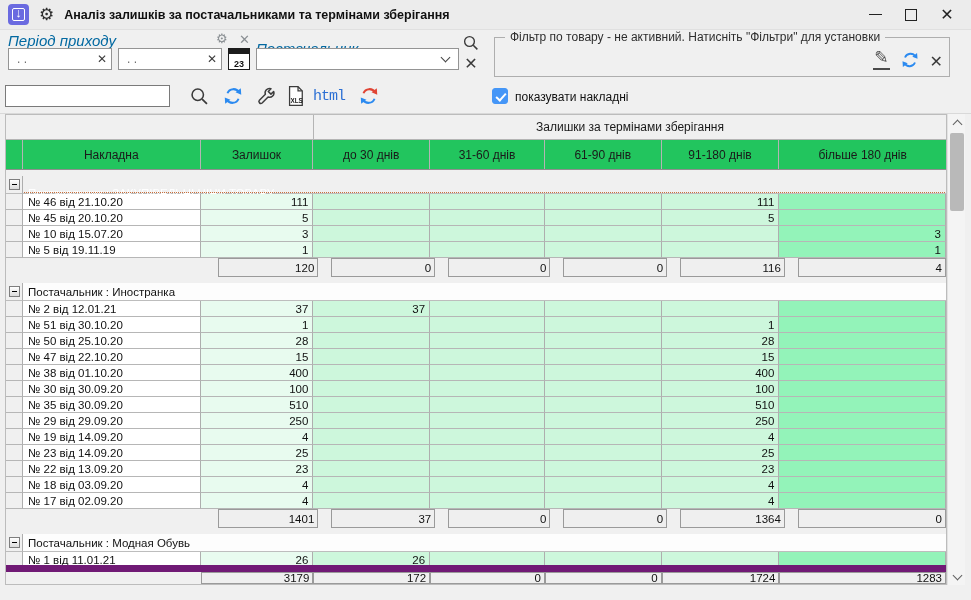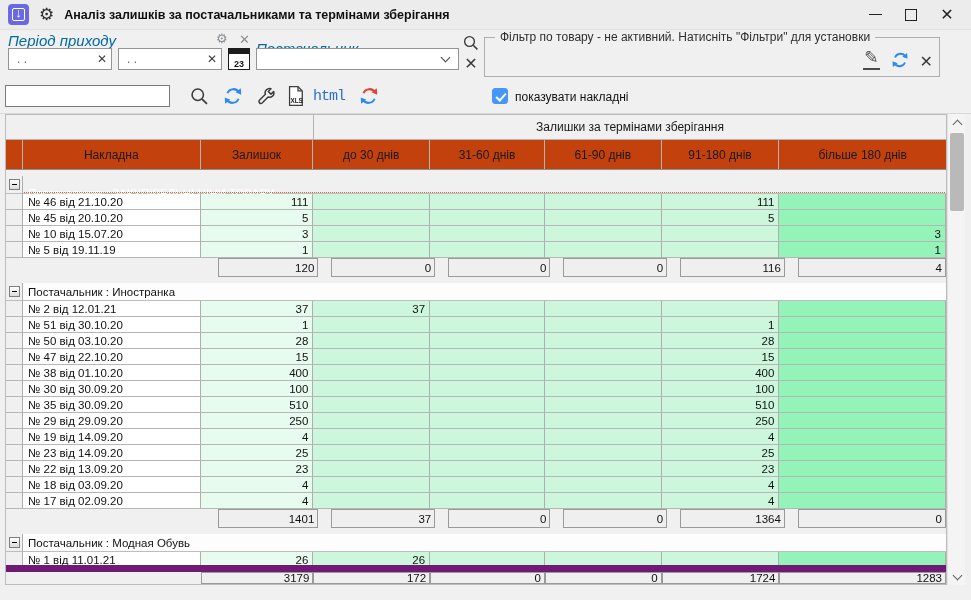--- a/index.html
+++ b/index.html
@@ -31,41 +31,41 @@
   .field input { border:none; outline:none; flex:1; min-width:0; font:12px "Liberation Sans",sans-serif; color:#6d6d6d; padding-left:8px; background:transparent; }
   .clear-x { width:18px; text-align:center; color:#3c3c3c; font-size:12px; cursor:default; }
   .cal-btn { position:absolute; width:22px; height:22px; background:#fff; border:1.5px solid #1c1c1c; }
   .cal-btn::before { content:""; position:absolute; top:0; left:0; right:0; height:5px; background:#1c1c1c; }
   .cal-num { position:absolute; bottom:0; left:0; right:0; text-align:center; font-size:9px; font-weight:bold; color:#111; }
   .combo { position:absolute; height:22px; background:#fff; border:1px solid #949494; display:flex; align-items:center; }
   .combo .val { flex:1; padding-left:6px; color:#111; }
   .chev { width:7px; height:7px; border-right:1.4px solid #444; border-bottom:1.4px solid #444; transform:rotate(45deg); margin:-4px 9px 0 0; }
   .icon-btn { position:absolute; display:flex; align-items:center; justify-content:center; }
   .x-dark { font-size:16px; color:#3a3a3a; line-height:1; }
-  .groupbox { position:absolute; left:484px; top:7px; width:456px; height:40px; border:1px solid #aeaeae; }
+  .groupbox { position:absolute; left:494px; top:7px; width:456px; height:40px; border:1px solid #aeaeae; }
   .gb-caption { position:absolute; top:-8px; left:10px; background:#f0f0f0; padding:0 5px; color:#2e2e2e; font-size:12px; white-space:nowrap; }
   .gb-icons { position:absolute; right:6px; top:11px; display:flex; align-items:flex-end; gap:10px; }
   .pencil { font-size:17px; color:#4a4a4a; border-bottom:2px solid #4a4a4a; line-height:1.05; padding:0 1px 1px 1px; }
 
   
   .toolbar { position:absolute; top:78px; left:0; right:0; height:36px; background:#f0f0f0; border-bottom:1px solid #d9d9d9; }
   .search-box { position:absolute; left:5px; top:7px; width:165px; height:22px; background:#fff; border:1px solid #7a7a7a; }
   .search-box input { width:100%; height:100%; border:none; outline:none; font:12px "Liberation Sans",sans-serif; padding:0 5px; background:transparent; }
   .ticon { position:absolute; top:6px; width:24px; height:24px; display:flex; align-items:center; justify-content:center; }
   .html-txt { color:#2b6fd4; font-size:15px; font-family:"Liberation Mono", monospace; letter-spacing:-1px; }
   .checkbox { position:absolute; left:492px; top:10px; width:16px; height:16px; border-radius:3px; background:#fff; border:1px solid #9a9a9a; }
   .checkbox.checked { background:#4596f7; border-color:#4596f7; }
   .checkbox.checked::after { content:""; position:absolute; left:5px; top:2px; width:4px; height:8px; border-right:2px solid #fff; border-bottom:2px solid #fff; transform:rotate(42deg); }
   .cb-label { position:absolute; left:515px; top:12px; color:#111; }
 
   
   .grid-area { position:absolute; top:114px; left:5px; bottom:15px; display:flex; }
   .grid { width:942px; height:471px; border:1px solid #bcbcbc; background:#f0f0f0; display:flex; flex-direction:column; font-size:11.5px; }
   .ghead-top { height:25px; display:flex; background:#f0f0f0; border-bottom:1px solid #b4b4b4; }
-  .ghead-cols { height:30px; display:flex; background:#c2410c; border-bottom:1px solid #8e8e8e; }
+  .ghead-cols { height:30px; display:flex; background:#22c55e; border-bottom:1px solid #8e8e8e; }
   .hcell { display:flex; align-items:center; justify-content:center; border-right:1px solid #b4b4b4; color:#1a1a1a; font-size:12px; }
   .hcell:last-child { border-right:none; }
   .w-strip { width:17px; } .w-inv { width:178px; } .w-bal { width:113px; }
   .w-t30 { width:117px; } .w-t60 { width:115px; } .w-t90 { width:117px; }
   .w-t180 { width:118px; } .w-t180p { width:167px; }
   .h-left { width:308px; border-right:1px solid #b4b4b4; }
   .h-span { flex:1; display:flex; align-items:center; justify-content:center; font-size:12px; color:#1a1a1a; }
   .h-merged { border-right:none; }
 
   .grid-body { flex:1; overflow:hidden; background:#f0f0f0; }
@@ -313,21 +313,21 @@
             <div class="cell inv w-inv">№ 51 від 30.10.20</div>
             <div class="cell num w-bal bal">1</div>
             <div class="cell num w-t30 term"></div>
             <div class="cell num w-t60 term"></div>
             <div class="cell num w-t90 term"></div>
             <div class="cell num w-t180 term">1</div>
             <div class="cell num w-t180p over"></div>
           </div>
           <div class="row">
             <div class="cell strip w-strip"></div>
-            <div class="cell inv w-inv">№ 50 від 03.10.20</div>
+            <div class="cell inv w-inv">№ 50 від 25.10.20</div>
             <div class="cell num w-bal bal">28</div>
             <div class="cell num w-t30 term"></div>
             <div class="cell num w-t60 term"></div>
             <div class="cell num w-t90 term"></div>
             <div class="cell num w-t180 term">28</div>
             <div class="cell num w-t180p over"></div>
           </div>
           <div class="row">
             <div class="cell strip w-strip"></div>
             <div class="cell inv w-inv">№ 47 від 22.10.20</div>

